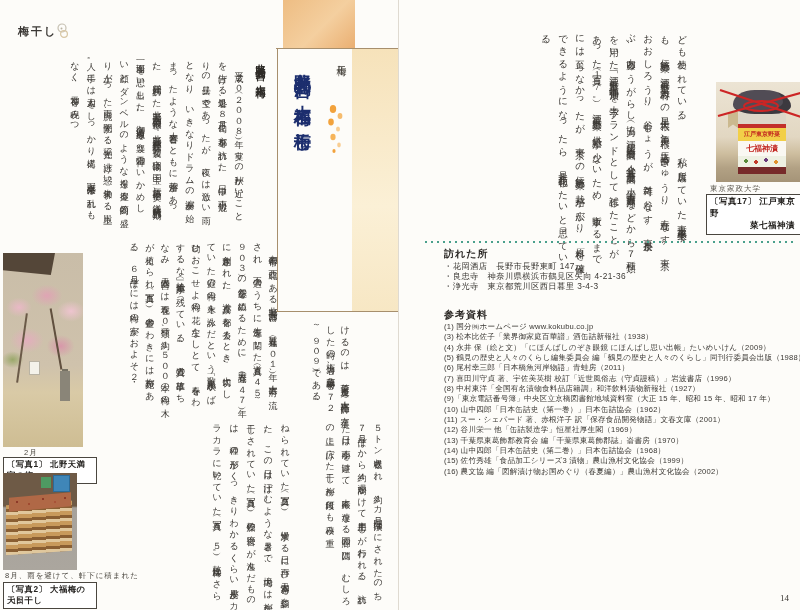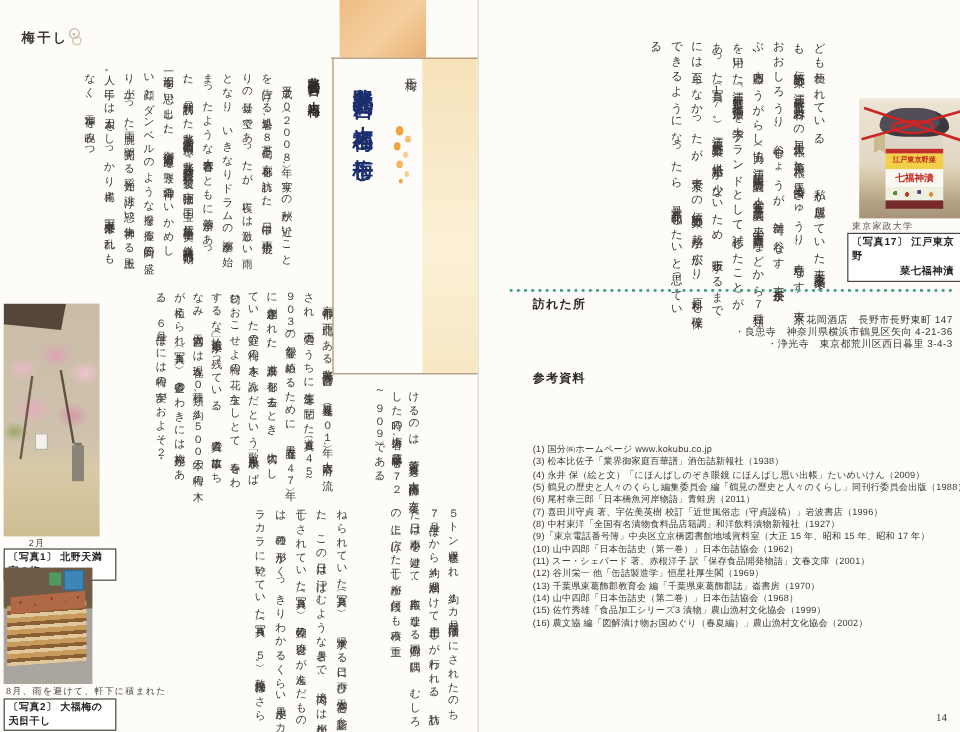--- a/index.html
+++ b/index.html
@@ -106,25 +106,25 @@
   #credit17{left:710px;top:184px;font-size:7.5px;color:#5c5850;
     font-family:"Liberation Sans","DejaVu Sans",sans-serif;letter-spacing:1px;text-align:right;}
   #capbox17{left:706px;top:194px;width:92px;font-size:8.5px;}
   #capbox17 .l2{text-indent:40px;}
   #dotline{left:424px;top:240px;width:370px;height:4px;
     background-image:radial-gradient(circle at 2px 2px,#4aa08c 1.2px,transparent 1.5px);
     background-size:6px 4px;background-repeat:repeat-x;}
   .h-list-head{position:absolute;font-size:10px;font-weight:bold;color:#2c2926;
     font-family:"Liberation Sans","DejaVu Sans",sans-serif;letter-spacing:1px;}
   #visited-head{left:444px;top:247px;}
-  #visited-list{left:444px;top:261px;width:350px;text-align:right;}
+  #visited-list{left:444px;top:261px;width:350px;}
   #visited-list .li{font-size:8.3px;line-height:10.2px;color:#3a3733;
     font-family:"Liberation Sans","DejaVu Sans",sans-serif;letter-spacing:.4px;}
   #refs-head{left:444px;top:308px;}
-  #refs-list{left:444px;top:322px;width:352px;margin-top:48px;}
+  #refs-list{left:444px;top:322px;width:352px;}
   #refs-list .li{font-size:7.6px;line-height:10.35px;color:#3a3733;
     font-family:"Liberation Sans","DejaVu Sans",sans-serif;letter-spacing:.2px;white-space:nowrap;}
 </style>
 </head>
 <body>
 
 <div id="spread">
   <div id="gutter" class="abs ni"></div>
 
   <div>

